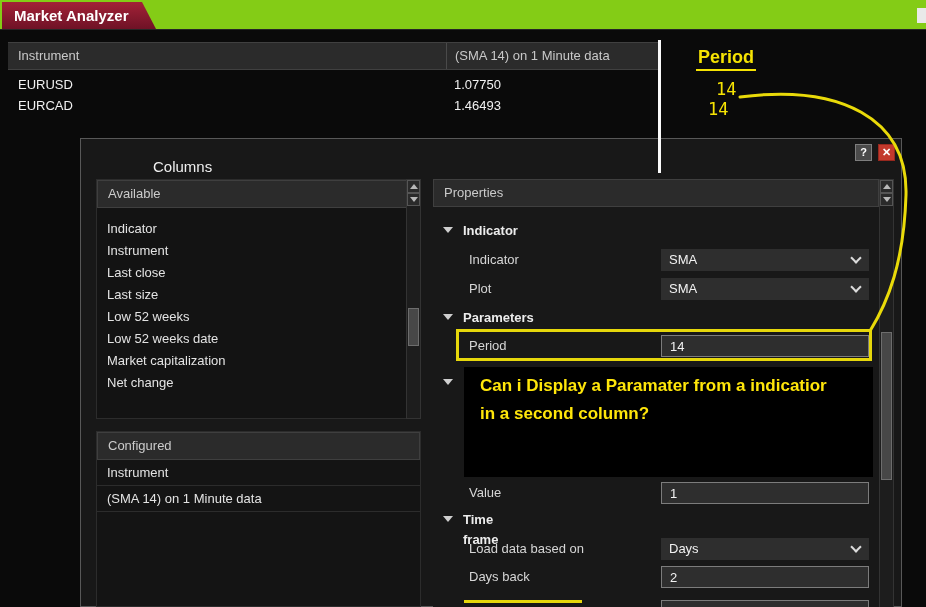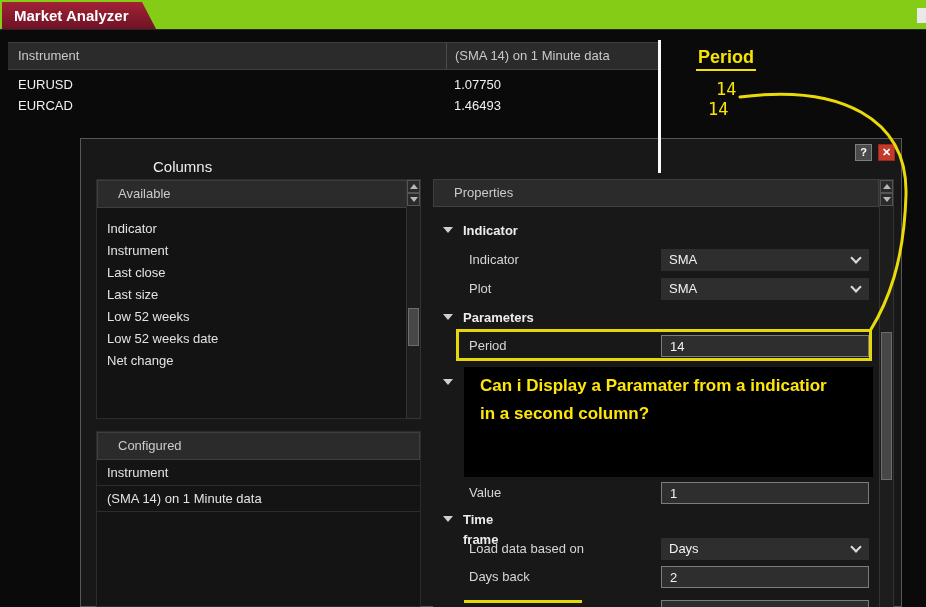--- a/index.html
+++ b/index.html
@@ -38,21 +38,21 @@
   
   .dialog { position:absolute; left:80px; top:138px; width:822px; height:469px; background:#181818;
             border:1px solid #585858; z-index:10; }
   .dlg-title { position:absolute; left:24px; top:16px; height:24px; line-height:24px; color:#efefef; font-size:15px;margin-left:48px; }
   .dlg-btn { position:absolute; top:5px; width:17px; height:17px; text-align:center; line-height:15px;
              font-size:11px; font-weight:bold; cursor:default; }
   .dlg-help { left:774px; background:#4a4a4a; border:1px solid #7e7e7e; color:#fff; }
   .dlg-close { left:797px; background:#c3392c; border:1px solid #97281e; color:#fff; }
 
   .panel-header { position:absolute; left:0; top:0; width:100%; height:28px; background:#2b2b2b;
-                  border:1px solid #3f3f3f; color:#cbcbcb; font-size:13px; line-height:26px; padding-left:20px; }
+                  border:1px solid #3f3f3f; color:#cbcbcb; font-size:13px; line-height:26px; padding-left:10px; }
 
   
   .avail { position:absolute; left:15px; top:40px; width:325px; height:240px; background:#131313; border:1px solid #2c2c2c; }
   .avail-list { position:absolute; left:0; top:28px; width:100%; height:212px; padding-top:10px; overflow:hidden; }
   .li { height:22px; line-height:22px; padding-left:10px; color:#e3e3e3; font-size:13px; }
 
   
   .sb { position:absolute; width:15px; background:#1d1d1d; border:1px solid #333; }
   .avail-sb { left:325px; top:40px; height:240px; }
   .props-sb { left:798px; top:40px; height:429px; }
@@ -132,20 +132,21 @@
 
     <div class="avail">
       <div class="panel-header">Available</div>
       <div class="avail-list">
         <div class="li">Indicator</div>
         <div class="li">Instrument</div>
         <div class="li">Last close</div>
         <div class="li">Last size</div>
         <div class="li">Low 52 weeks</div>
         <div class="li">Low 52 weeks date</div>
+        <div class="li">Market capitalization</div>
         <div class="li">Net change</div>
       </div>
     </div>
     <div class="sb avail-sb">
       <div class="sb-btn sb-up">
           <span class="tri-up"></span>
         </div>
       <div class="sb-btn sb-down">
           <span class="tri-down"></span>
         </div>

